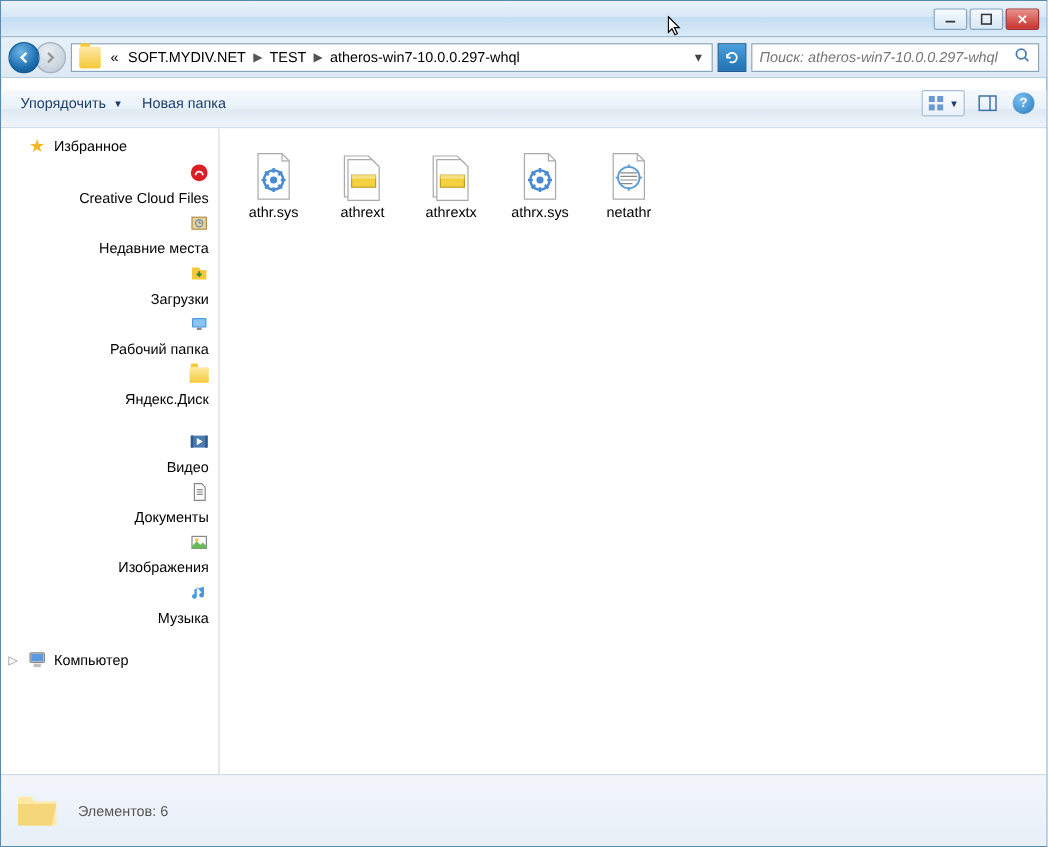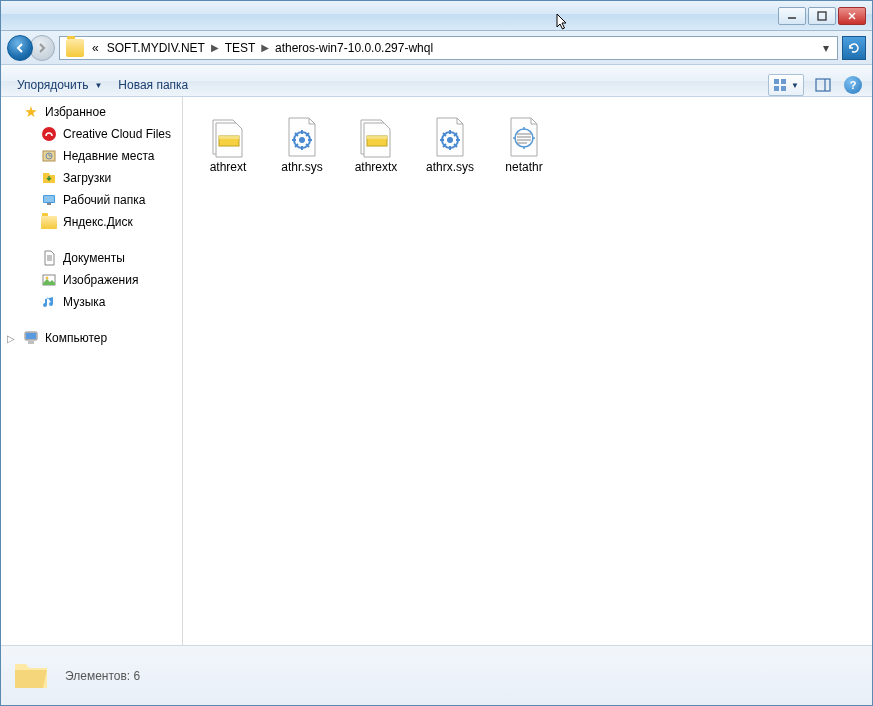--- a/index.html
+++ b/index.html
@@ -24,34 +24,34 @@
   .folder-mini::before { content:""; position:absolute; top:-3px; left:1px; width:8px; height:3px; background:#f5c93a; border-radius:1px 1px 0 0; }
   .crumb { padding:0 4px; cursor:pointer; display:flex; align-items:center; }
   .crumb-sep { color:#555; padding:0 2px; font-size:10px; }
   .addr-drop { margin-left:auto; padding:0 6px; color:#444; cursor:pointer; }
   .refresh { width:24px; height:24px; background:linear-gradient(to bottom,#4da0e0,#1e70b0); border:1px solid #1a5a90; display:flex; align-items:center; justify-content:center; color:#fff; cursor:pointer; }
   .searchbox { width:240px; height:24px; background:#fff; border:1px solid #8ba5bc; display:flex; align-items:center; padding:0 6px; color:#888; font-style:italic; }
   .searchbox input { border:none; outline:none; flex:1; font-style:italic; color:#888; font-size:12px; }
   .search-icon { color:#4a7eb0; margin-left:4px; }
   
   
-  .toolbar { height:32px; background:linear-gradient(to bottom,#f5f9fd 0%, #e9f1f9 50%, #dfe9f3 51%, #eef4fa 100%); border-bottom:1px solid #c5d5e5; display:flex; align-items:flex-end; padding:0 8px; }
+  .toolbar { height:32px; background:linear-gradient(to bottom,#f5f9fd 0%, #e9f1f9 50%, #dfe9f3 51%, #eef4fa 100%); border-bottom:1px solid #c5d5e5; display:flex; align-items:flex-start; padding:0 8px;margin-top:10px; }
   .tb-btn { padding:4px 8px; color:#1a3e6e; cursor:pointer; display:flex; align-items:center; gap:4px; border-radius:2px; }
   .tb-drop { font-size:8px; color:#1a3e6e; margin-left:2px; }
   .tb-right { margin-left:auto; display:flex; align-items:center; gap:8px; }
   .view-btn { width:36px; height:22px; border:1px solid #a8c0d6; border-radius:2px; background:linear-gradient(to bottom,#fefefe,#e8f0f8); display:flex; align-items:center; justify-content:center; cursor:pointer; gap:2px; }
   .icon-btn { width:22px; height:22px; display:flex; align-items:center; justify-content:center; cursor:pointer; color:#3a6ea5; }
   .help-circle { width:18px; height:18px; border-radius:50%; background:radial-gradient(circle at 35% 30%,#7abef0,#2a7ac0); color:#fff; display:flex; align-items:center; justify-content:center; font-weight:bold; font-size:11px; }
   
   
   .body { flex:1; display:flex; overflow:hidden; background:#fff; }
   .sidebar { width:182px; border-right:1px solid #d9d9d9; background:#fff; overflow-y:auto; padding:4px 0; }
   .tree-group { margin-bottom:14px; }
   .tree-head { display:flex; align-items:center; gap:6px; padding:3px 8px 3px 22px; cursor:pointer; position:relative; }
-  .tree-item { display:flex; align-items:center; gap:6px; padding:3px 8px 3px 40px; cursor:pointer; white-space:nowrap; }
+  .tree-item { display:flex; align-items:flex-end; gap:6px; padding:3px 8px 3px 40px; cursor:pointer; white-space:nowrap;flex-direction:column; }
   .tree-single { display:flex; align-items:center; gap:6px; padding:3px 8px 3px 22px; cursor:pointer; margin-bottom:14px; position:relative; }
   .tree-single .expand { position:absolute; left:6px; font-size:10px; color:#888; }
   .ico { width:16px; height:16px; display:inline-flex; align-items:center; justify-content:center; flex-shrink:0; }
   
   
   .content { flex:1; padding:14px 8px; display:flex; flex-wrap:wrap; align-content:flex-start; gap:0; }
   .file { width:74px; display:flex; flex-direction:column; align-items:center; padding:4px; cursor:pointer; border:1px solid transparent; border-radius:2px; }
   .file-icon { width:42px; height:42px; display:flex; align-items:center; justify-content:center; margin-bottom:2px; }
   .file-name { text-align:center; word-break:break-word; line-height:1.2; }
   
@@ -116,20 +116,27 @@
       <span class="crumb-sep">▶</span>
       <span class="crumb">atheros-win7-10.0.0.297-whql</span>
       <span class="addr-drop">▾</span>
     </div>
     <div class="refresh">
         <svg width="14" height="14" viewBox="0 0 14 14">
           <path d="M3 7 A4 4 0 1 1 5 10.5" stroke="#fff" stroke-width="1.5" fill="none"></path>
           <path d="M3 4 L3 7 L6 7" stroke="#fff" stroke-width="1.5" fill="none"></path>
         </svg>
       </div>
+    <div class="searchbox">
+      <input type="text" placeholder="Поиск: atheros-win7-10.0.0.297-whql" style="">
+      <span class="search-icon"><svg width="14" height="14" viewBox="0 0 14 14">
+            <circle cx="6" cy="6" r="4" stroke="#4a7eb0" stroke-width="1.5" fill="none"></circle>
+            <line x1="9" y1="9" x2="12" y2="12" stroke="#4a7eb0" stroke-width="1.5"></line>
+          </svg></span>
+    </div>
   </div>
 
   <div class="toolbar">
     <div class="tb-btn">
         <span>Упорядочить</span>
         <span class="tb-drop">▼</span>
       </div>
     <div class="tb-btn">
         <span>Новая папка</span>
       </div>
@@ -207,20 +214,31 @@
               <div class="folder-ico"></div>
             </span>
             <span>Яндекс.Диск</span>
           </div>
       </div>
 
       <div class="tree-group">
         <div class="tree-item">
             <span class="ico">
               <svg width="16" height="16" viewBox="0 0 16 16">
+                <rect x="1" y="3" width="14" height="10" fill="#4a7ab0"></rect>
+                <rect x="1" y="3" width="2" height="10" fill="#2a5a90"></rect>
+                <rect x="13" y="3" width="2" height="10" fill="#2a5a90"></rect>
+                <path d="M6 5 L11 8 L6 11 Z" fill="#fff"></path>
+              </svg>
+            </span>
+            <span>Видео</span>
+          </div>
+        <div class="tree-item">
+            <span class="ico">
+              <svg width="16" height="16" viewBox="0 0 16 16">
                 <path d="M4 1 L10 1 L13 4 L13 15 L4 15 Z" fill="#fefefe" stroke="#888"></path>
                 <line x1="6" y1="6" x2="11" y2="6" stroke="#888"></line>
                 <line x1="6" y1="8" x2="11" y2="8" stroke="#888"></line>
                 <line x1="6" y1="10" x2="11" y2="10" stroke="#888"></line>
               </svg>
             </span>
             <span>Документы</span>
           </div>
         <div class="tree-item">
             <span class="ico">
@@ -253,39 +271,39 @@
           </span>
         <span>Компьютер</span>
       </div>
 
     </div>
 
     <div class="content" id="file-pane">
         <div class="file">
           <div class="file-icon">
             <svg width="42" height="42" viewBox="0 0 42 42">
-              <path d="M6 4 L26 4 L32 10 L32 38 L6 38 Z" fill="#fefefe" stroke="#aaa"></path>
-              <path d="M9 7 L29 7 L35 13 L35 41 L9 41 Z" fill="#fefefe" stroke="#aaa"></path>
-              <rect x="12" y="20" width="20" height="10" fill="#f5d040" stroke="#c0a020"></rect>
-              <rect x="12" y="20" width="20" height="3" fill="#f5e080"></rect>
-            </svg>
-          </div>
-          <div class="file-name">athrext</div>
-        </div>
-        <div class="file">
-          <div class="file-icon">
-            <svg width="42" height="42" viewBox="0 0 42 42">
               <path d="M8 2 L28 2 L34 8 L34 40 L8 40 Z" fill="#fefefe" stroke="#aaa"></path>
               <path d="M28 2 L28 8 L34 8" fill="none" stroke="#aaa"></path>
               <circle cx="21" cy="24" r="8" fill="none" stroke="#4a8ad0" stroke-width="2"></circle>
               <circle cx="21" cy="24" r="3" fill="#4a8ad0"></circle>
               <path d="M21 14 L21 18 M21 30 L21 34 M11 24 L15 24 M27 24 L31 24 M14 17 L17 20 M25 28 L28 31 M28 17 L25 20 M17 28 L14 31" stroke="#4a8ad0" stroke-width="2"></path>
             </svg>
           </div>
           <div class="file-name">athr.sys</div>
+        </div>
+        <div class="file">
+          <div class="file-icon">
+            <svg width="42" height="42" viewBox="0 0 42 42">
+              <path d="M6 4 L26 4 L32 10 L32 38 L6 38 Z" fill="#fefefe" stroke="#aaa"></path>
+              <path d="M9 7 L29 7 L35 13 L35 41 L9 41 Z" fill="#fefefe" stroke="#aaa"></path>
+              <rect x="12" y="20" width="20" height="10" fill="#f5d040" stroke="#c0a020"></rect>
+              <rect x="12" y="20" width="20" height="3" fill="#f5e080"></rect>
+            </svg>
+          </div>
+          <div class="file-name">athrext</div>
         </div>
         <div class="file">
           <div class="file-icon">
             <svg width="42" height="42" viewBox="0 0 42 42">
               <path d="M6 4 L26 4 L32 10 L32 38 L6 38 Z" fill="#fefefe" stroke="#aaa"></path>
               <path d="M9 7 L29 7 L35 13 L35 41 L9 41 Z" fill="#fefefe" stroke="#aaa"></path>
               <rect x="12" y="20" width="20" height="10" fill="#f5d040" stroke="#c0a020"></rect>
               <rect x="12" y="20" width="20" height="3" fill="#f5e080"></rect>
             </svg>
           </div>

